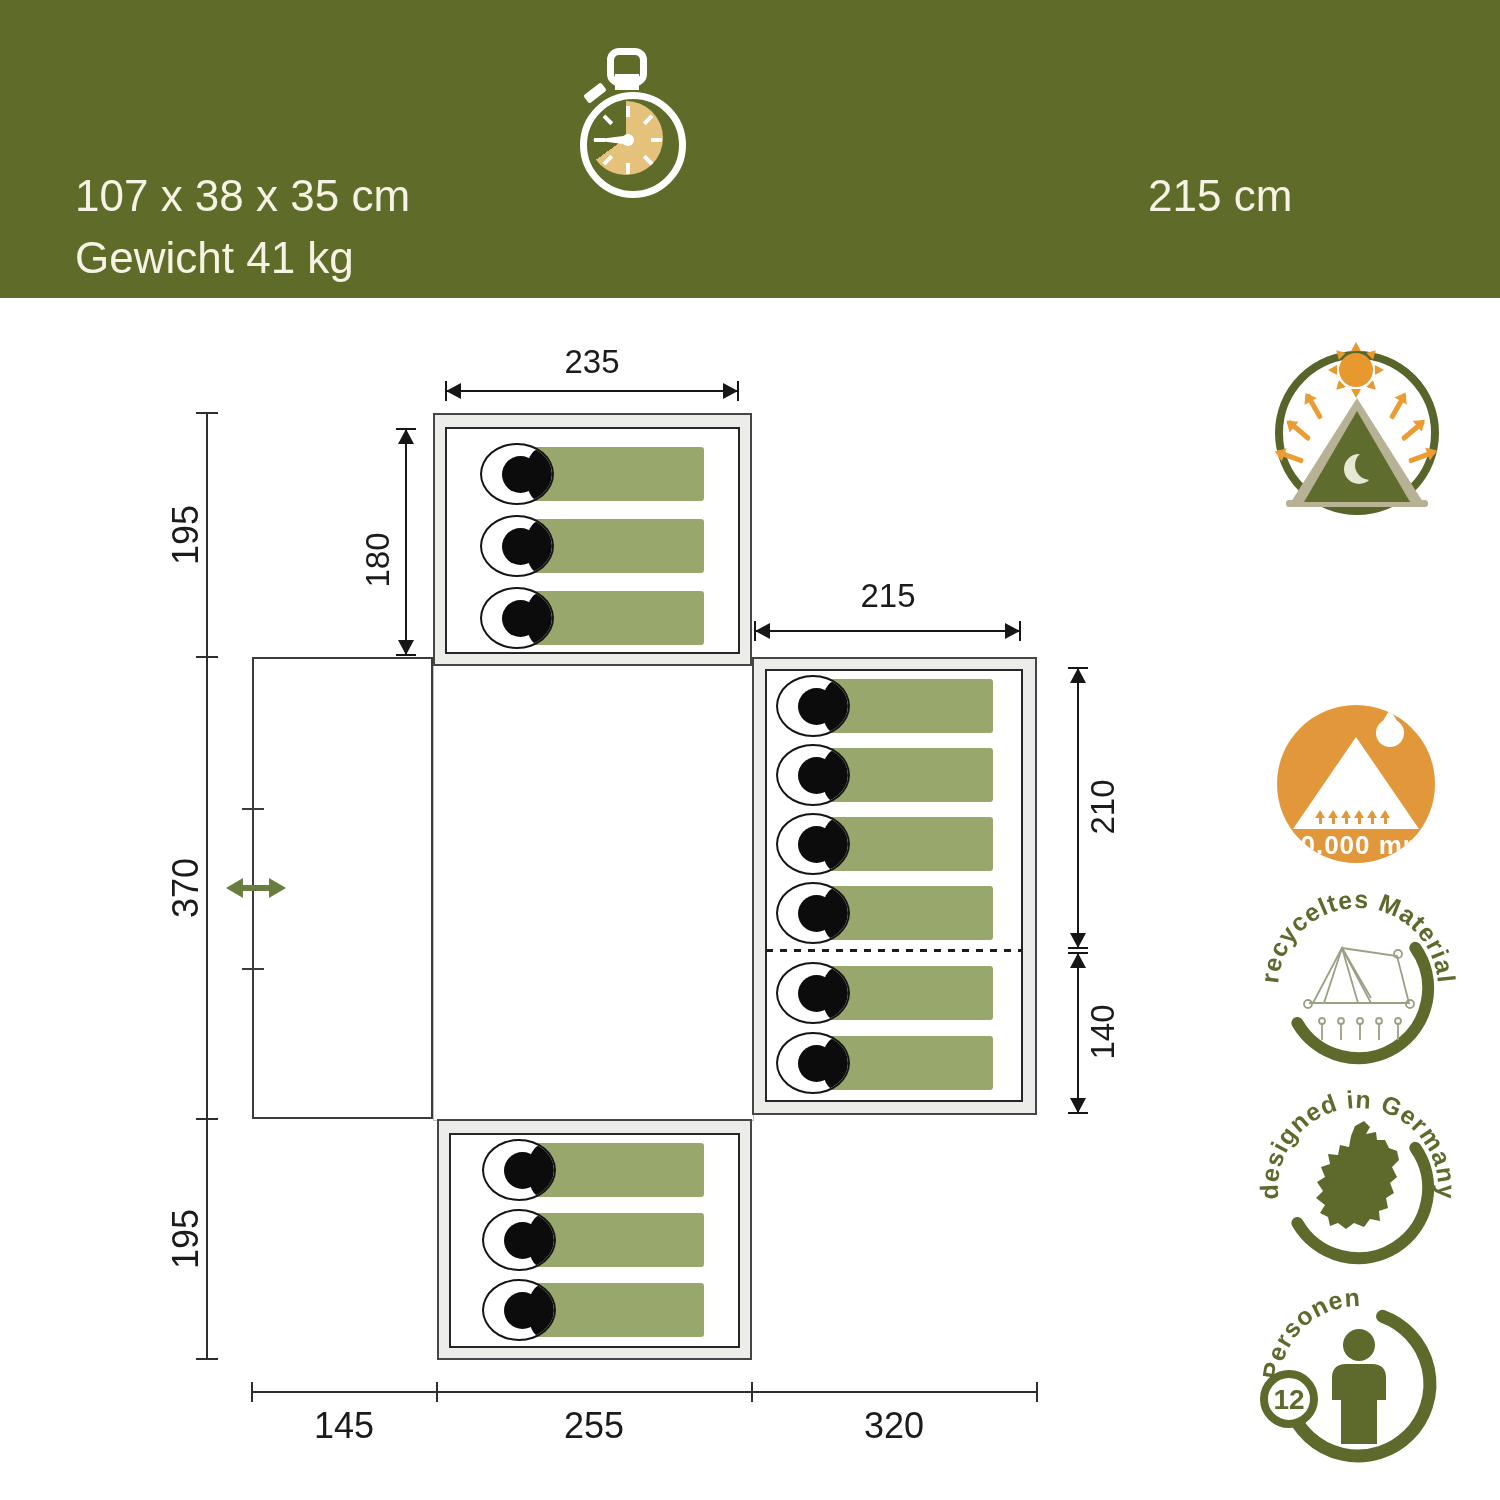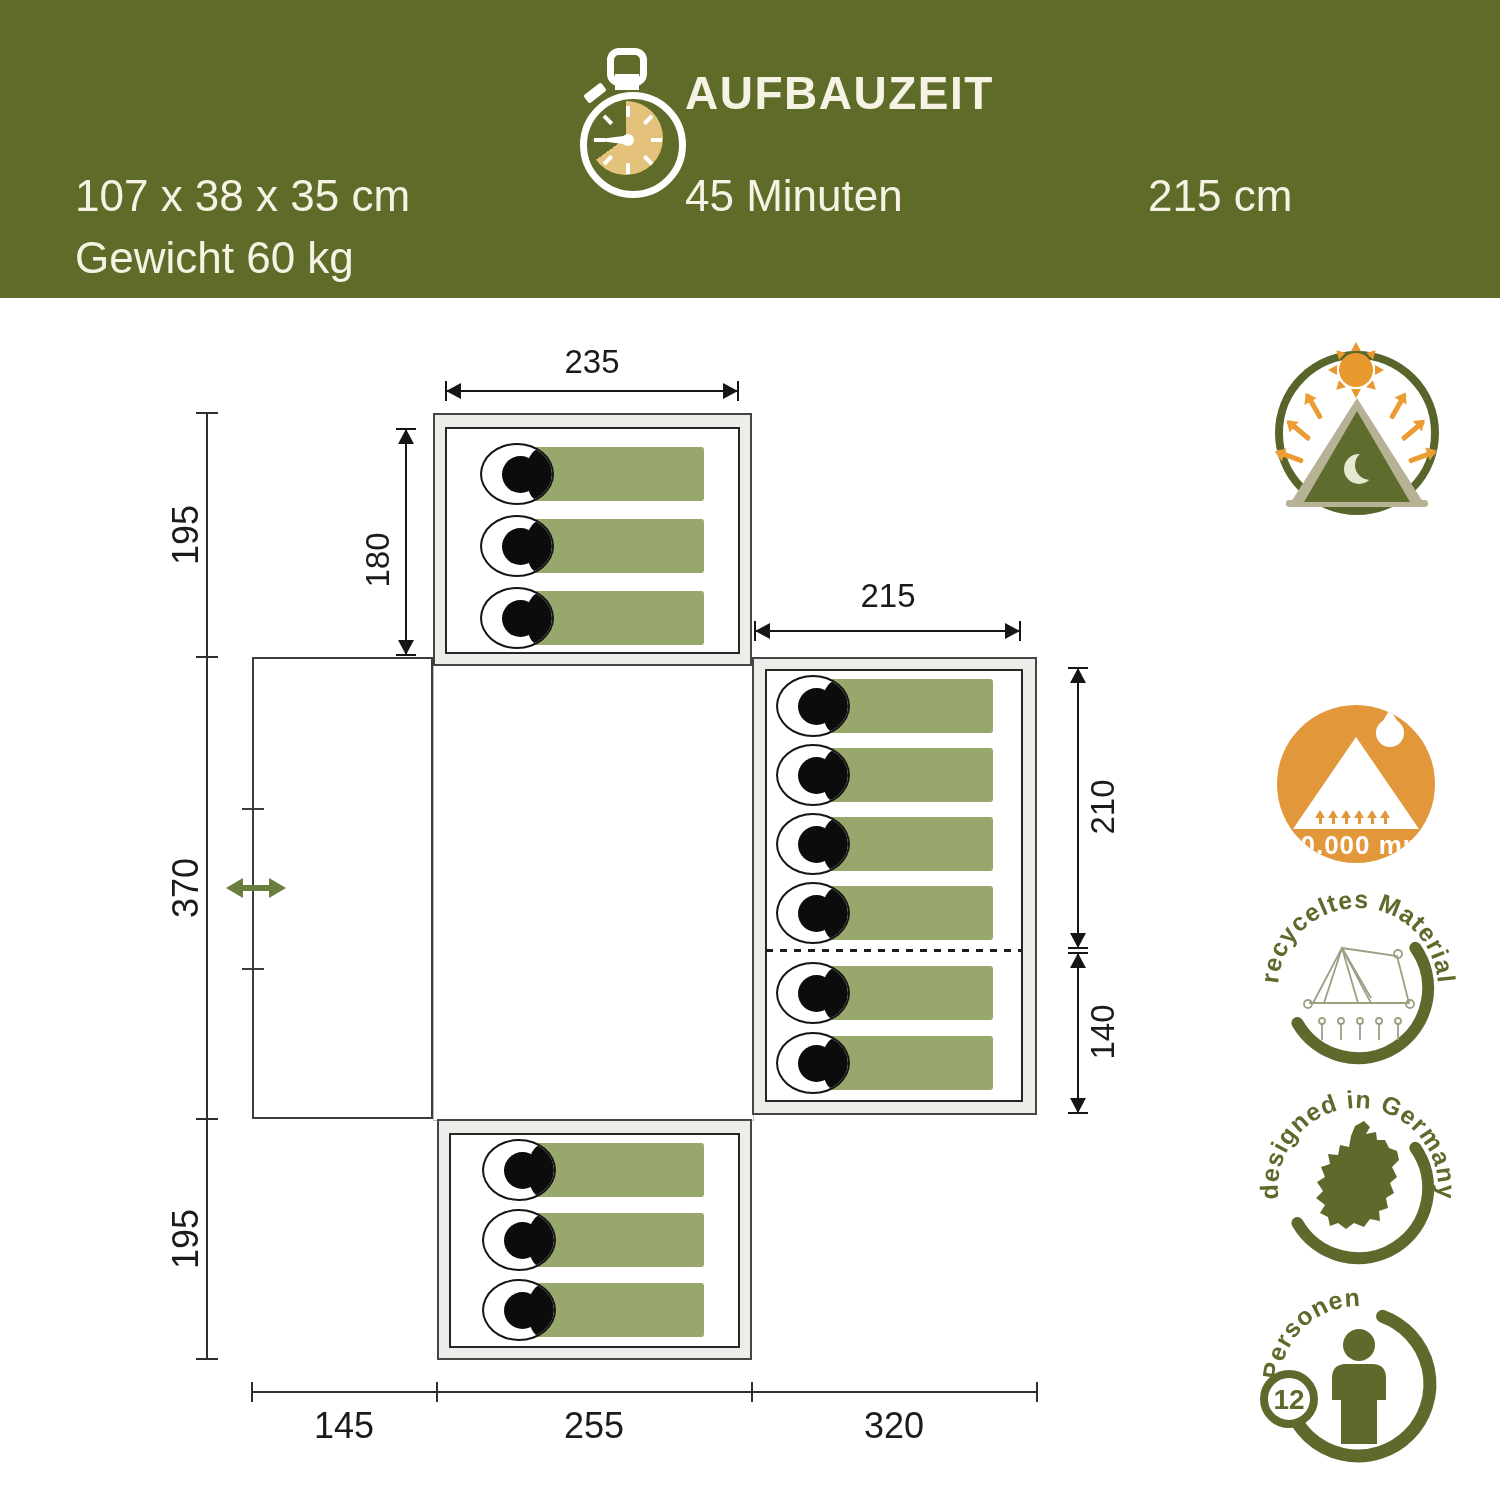--- a/index.html
+++ b/index.html
@@ -93,43 +93,41 @@
 
   .badge-svg{position:absolute;width:200px;height:200px;}
 </style>
 </head>
 <body>
 
 <div id="stage">
 
   <div class="banner">
     <div class="b-line" style="left:75px;top:132px">107 x 38 x 35 cm</div>
-    <div class="b-line" style="left:75px;top:194px">Gewicht 60 kg</div>
+    <div class="b-line" style="left:75px;top:194px">Gewicht 41 kg</div>
 
     <div class="sw">
       <div class="sw-ring"></div>
         <div class="sw-stem"></div>
         <div class="sw-btn"></div>
       <div class="sw-face">
         <div class="sw-dial">
           <div class="sw-tick" style="transform:rotate(0deg)"></div>
           <div class="sw-tick" style="transform:rotate(45deg)"></div>
           <div class="sw-tick" style="transform:rotate(90deg)"></div>
           <div class="sw-tick" style="transform:rotate(135deg)"></div>
           <div class="sw-tick" style="transform:rotate(180deg)"></div>
           <div class="sw-tick" style="transform:rotate(225deg)"></div>
           <div class="sw-tick" style="transform:rotate(270deg)"></div>
           <div class="sw-tick" style="transform:rotate(315deg)"></div>
           <div class="sw-hand"></div>
             <div class="sw-hub"></div>
         </div>
       </div>
     </div>
-    <div class="b-title" style="left:685px;top:66px">AUFBAUZEIT</div>
-    <div class="b-line" style="left:685px;top:132px">45 Minuten</div>
 
     <div class="b-line" style="left:1148px;top:132px">215 cm</div>
   </div>
 
   <div>
 
     <div class="hall"></div>
     <div class="vestibule"></div>
 
     <div class="cabin" style="left:433px;top:413px;width:319px;height:253px">

